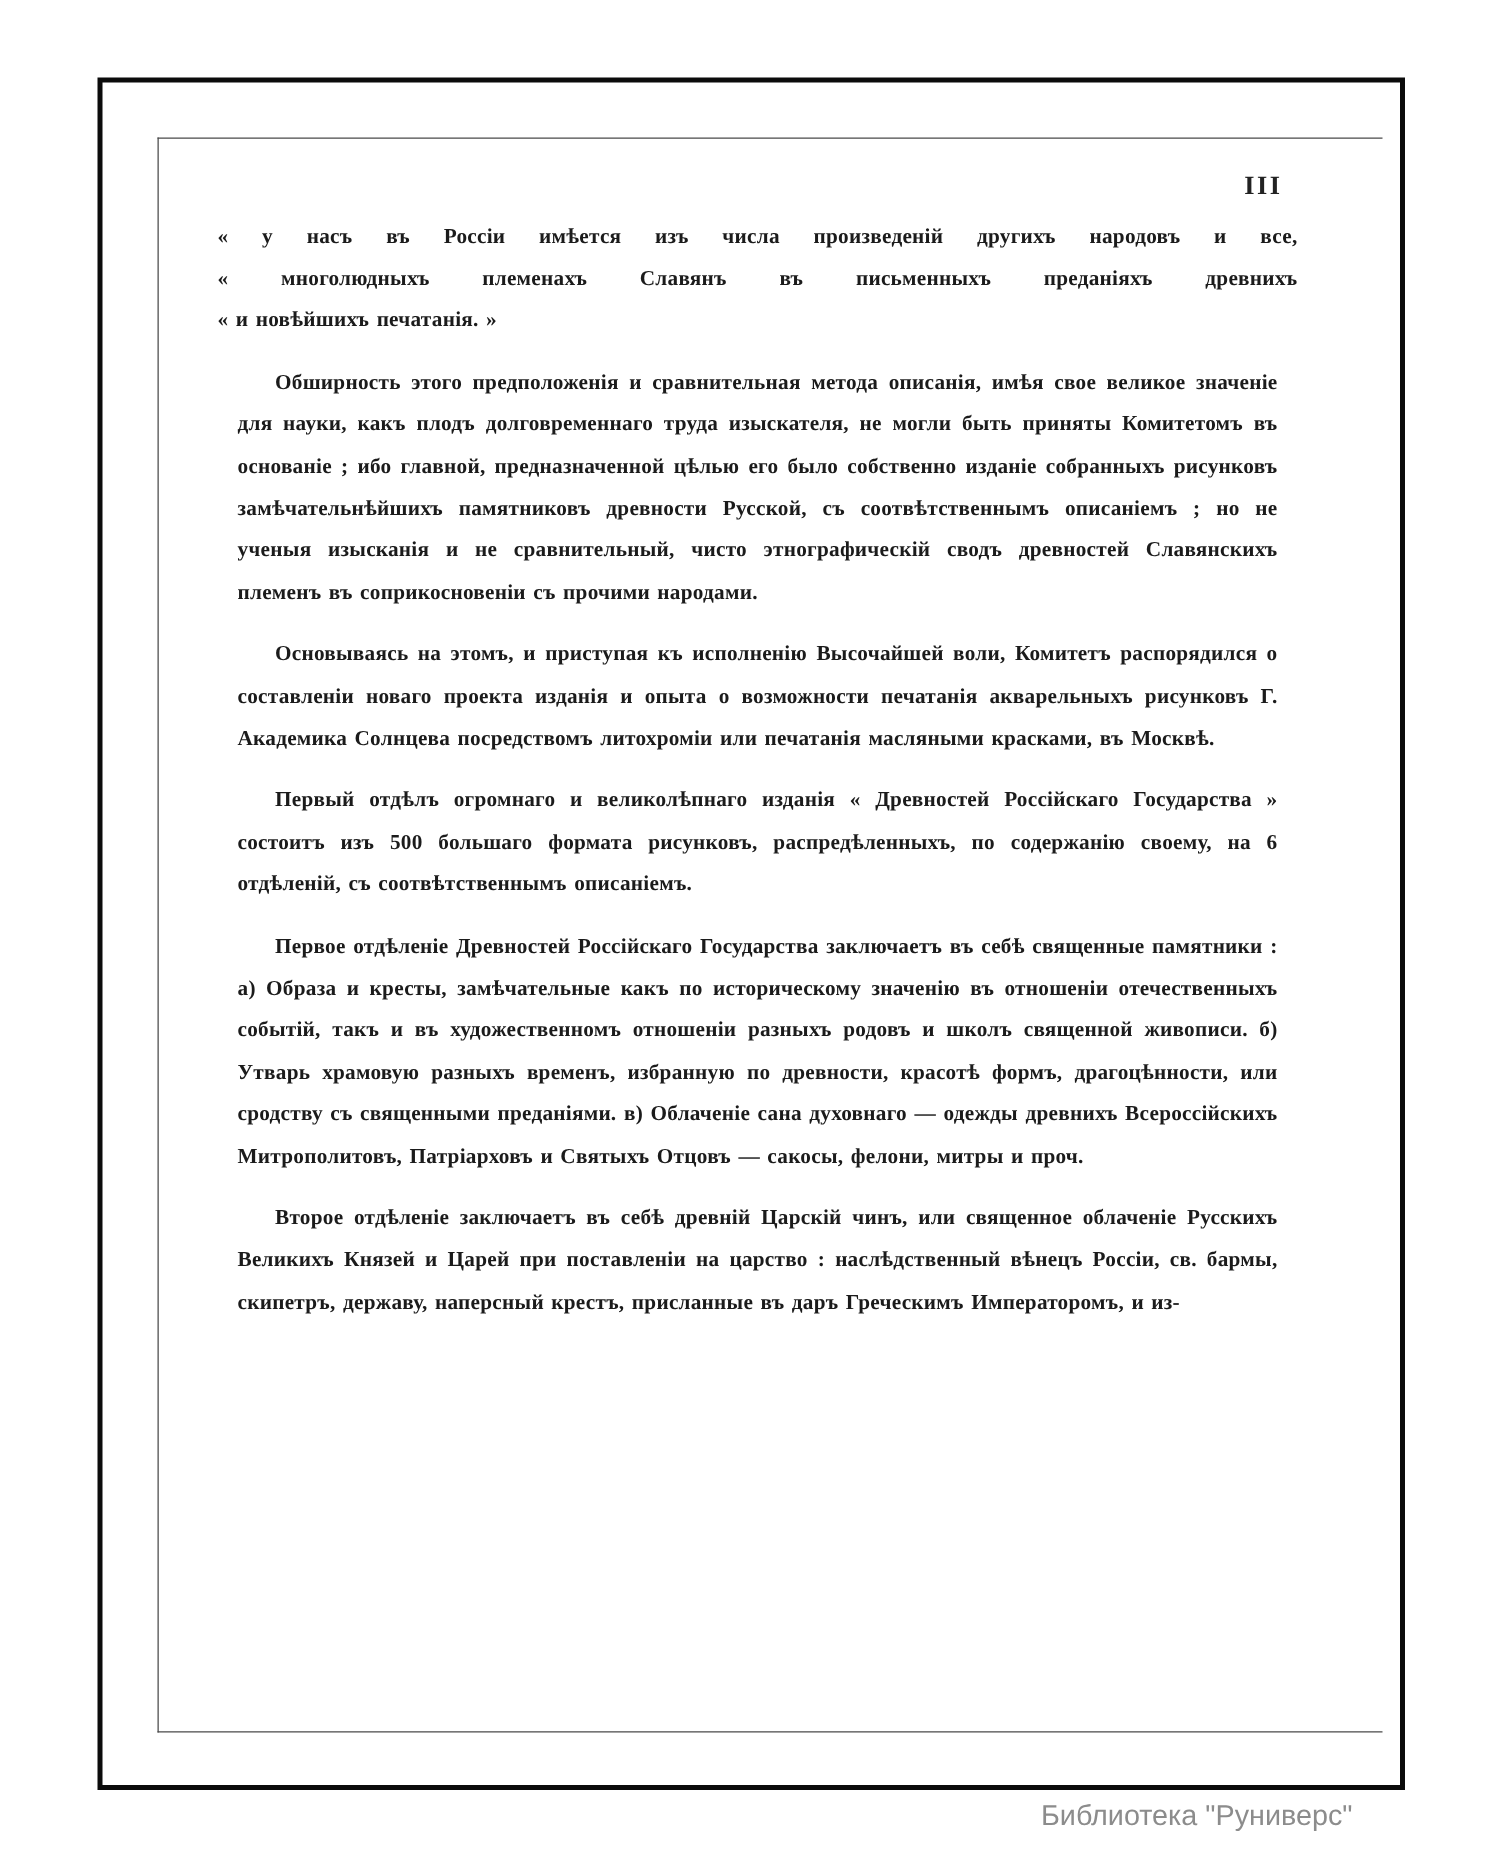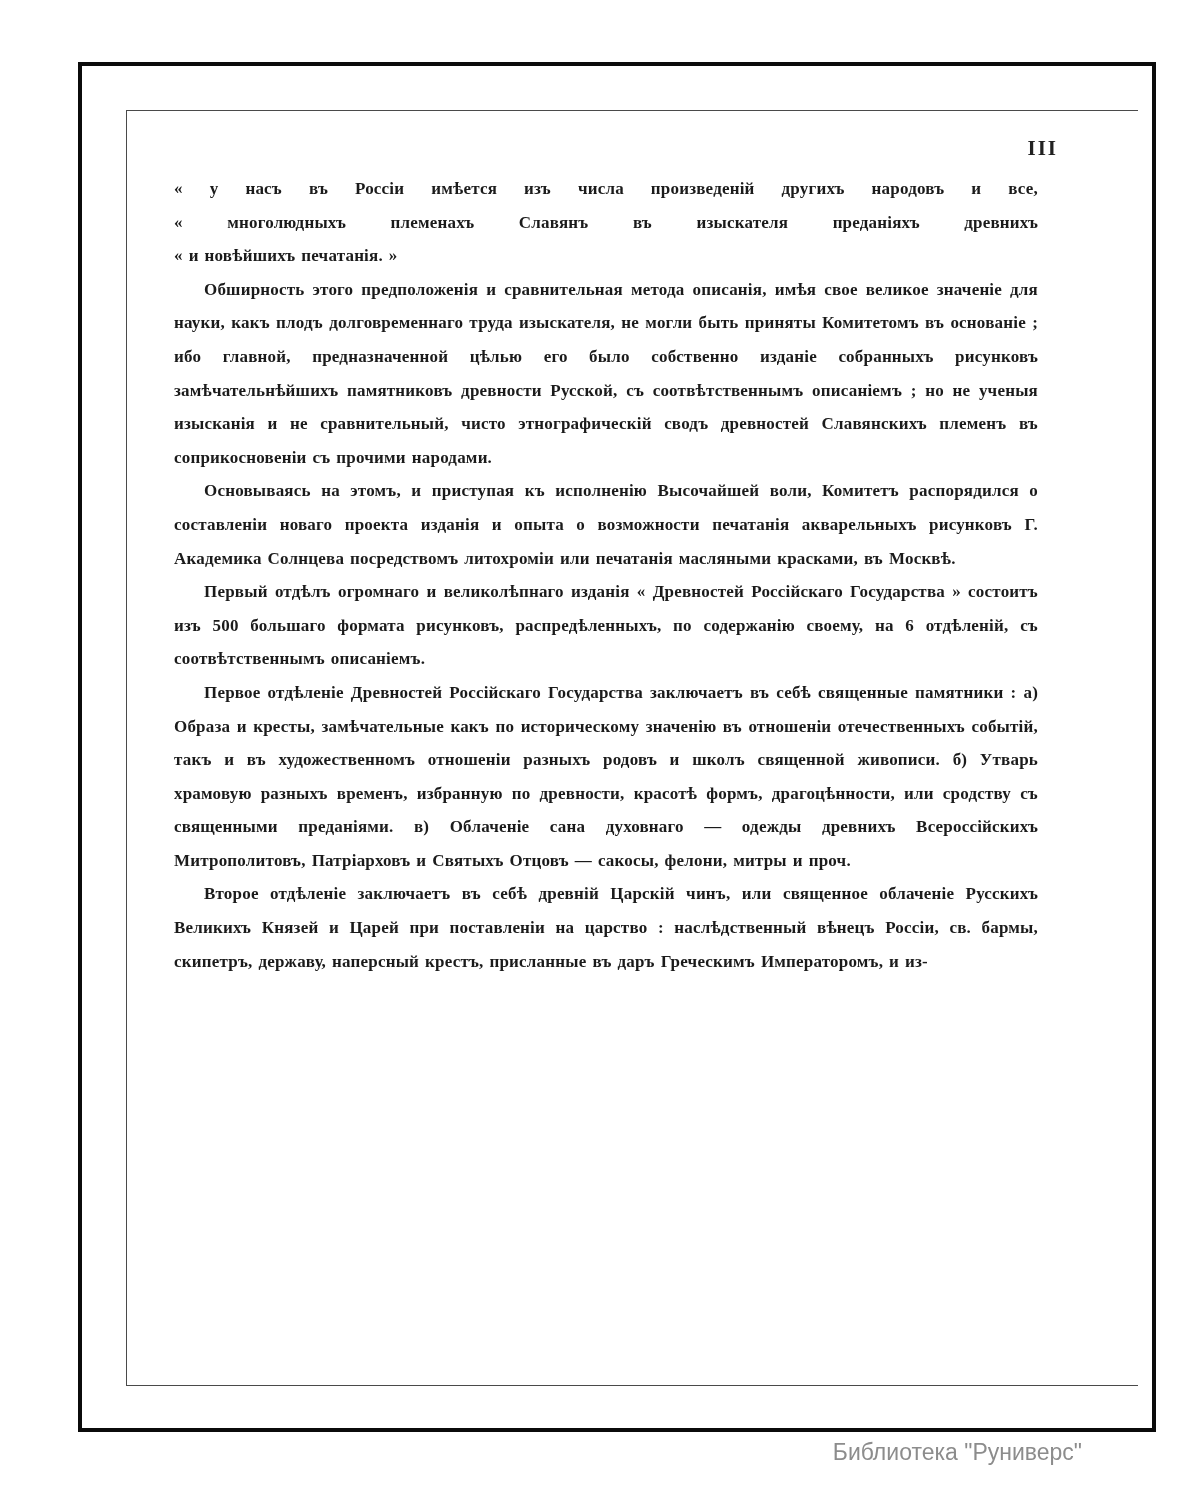--- a/index.html
+++ b/index.html
@@ -15,21 +15,20 @@
     overflow: hidden;
   }
   .scan-frame {
     position: absolute;
     left: 78px;
     top: 62px;
     width: 1038px;
     height: 1362px;
     border: 4px solid #0b0b0b;
     background: #ffffff;
-    padding-left: 32px;
   }
   .rule {
     position: absolute;
     background: #4a4a4a;
   }
   .rule-top {
     left: 44px;
     right: 14px;
     top: 44px;
     height: 1px;
@@ -68,21 +67,21 @@
     letter-spacing: 0.2px;
     word-spacing: 1.5px;
   }
   .qline {
     text-align: justify;
   }
   .qline.fill {
     text-align-last: justify;
   }
   .para {
-    margin: 0;
+    margin: 16px;
     text-indent: 30px;
   }
   .watermark {
     position: absolute;
     right: 118px;
     bottom: 32px;
     font-family: "Liberation Sans", sans-serif;
     font-size: 23px;
     color: #8c8c8c;
     font-weight: 400;
@@ -94,21 +93,21 @@
 <div class="scan-frame">
   <div class="rule rule-top"></div>
   <div class="rule rule-left"></div>
   <div class="rule rule-bottom"></div>
 
   <div class="page-number">III</div>
 
   <div class="text-block">
     <div class="quote-block">
       <div class="qline fill">« у насъ въ Россіи имѣется изъ числа произведеній другихъ народовъ и все,</div>
-      <div class="qline fill">« многолюдныхъ племенахъ Славянъ въ изыскателя преданіяхъ древнихъ</div>
+      <div class="qline fill">« многолюдныхъ племенахъ Славянъ въ письменныхъ преданіяхъ древнихъ</div>
       <div class="qline">« и новѣйшихъ печатанія. »</div>
     </div>
     <p class="para">Обширность этого предположенія и сравнительная метода описанія, имѣя свое великое значеніе для науки, какъ плодъ долговременнаго труда изыскателя, не могли быть приняты Комитетомъ въ основаніе ; ибо главной, предназначенной цѣлью его было собственно изданіе собранныхъ рисунковъ замѣчательнѣйшихъ памятниковъ древности Русской, съ соотвѣтственнымъ описаніемъ ; но не ученыя изысканія и не сравнительный, чисто этнографическій сводъ древностей Славянскихъ племенъ въ соприкосновеніи съ прочими народами.</p>
     <p class="para">Основываясь на этомъ, и приступая къ исполненію Высочайшей воли, Комитетъ распорядился о составленіи новаго проекта изданія и опыта о возможности печатанія акварельныхъ рисунковъ Г. Академика Солнцева посредствомъ литохроміи или печатанія масляными красками, въ Москвѣ.</p>
     <p class="para">Первый отдѣлъ огромнаго и великолѣпнаго изданія « Древностей Россійскаго Государства » состоитъ изъ 500 большаго формата рисунковъ, распредѣленныхъ, по содержанію своему, на 6 отдѣленій, съ соотвѣтственнымъ описаніемъ.</p>
     <p class="para">Первое отдѣленіе Древностей Россійскаго Государства заключаетъ въ себѣ священные памятники : а) Образа и кресты, замѣчательные какъ по историческому значенію въ отношеніи отечественныхъ событій, такъ и въ художественномъ отношеніи разныхъ родовъ и школъ священной живописи. б) Утварь храмовую разныхъ временъ, избранную по древности, красотѣ формъ, драгоцѣнности, или сродству съ священными преданіями. в) Облаченіе сана духовнаго — одежды древнихъ Всероссійскихъ Митрополитовъ, Патріарховъ и Святыхъ Отцовъ — сакосы, фелони, митры и проч.</p>
     <p class="para">Второе отдѣленіе заключаетъ въ себѣ древній Царскій чинъ, или священное облаченіе Русскихъ Великихъ Князей и Царей при поставленіи на царство : наслѣдственный вѣнецъ Россіи, св. бармы, скипетръ, державу, наперсный крестъ, присланные въ даръ Греческимъ Императоромъ, и из-</p>
   </div>
 </div>
 

